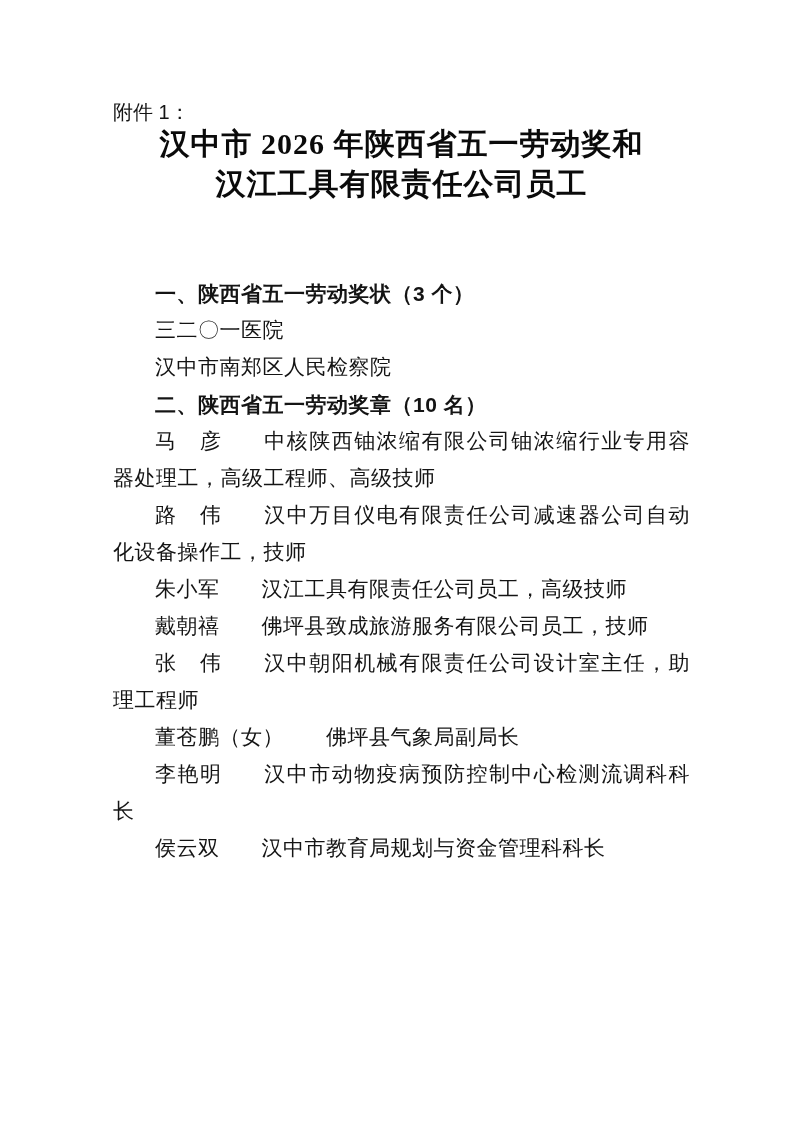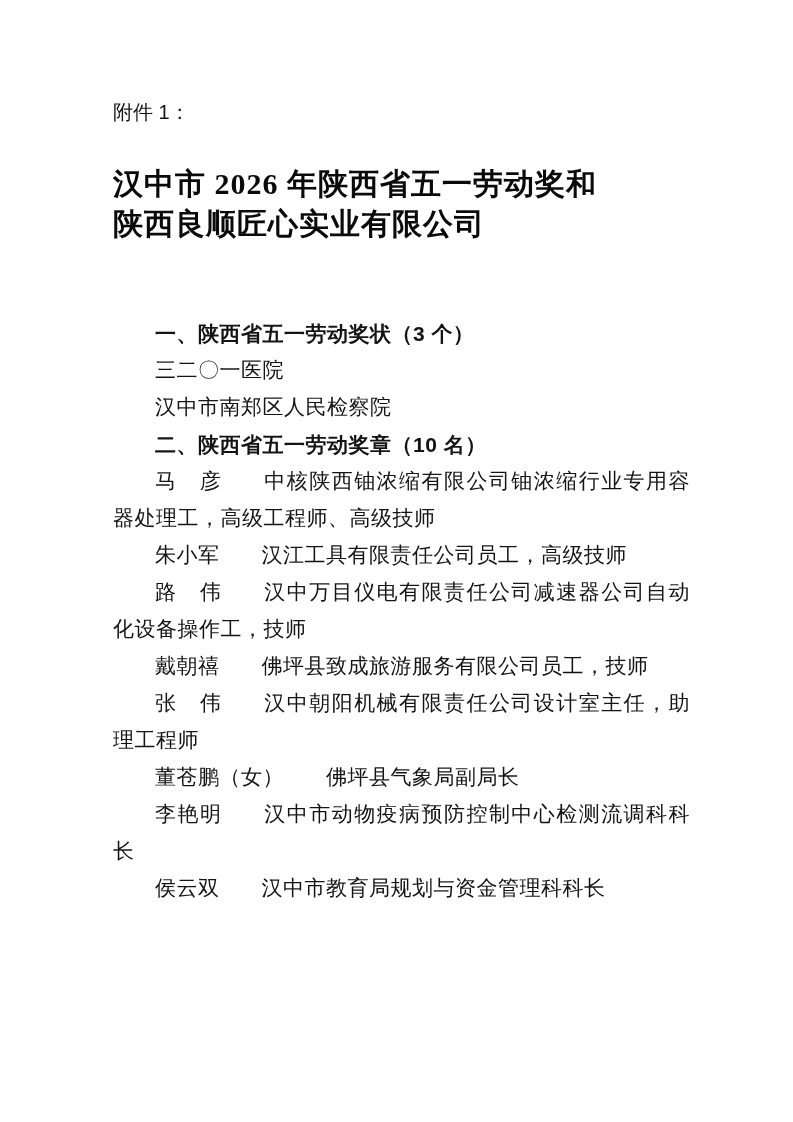--- a/index.html
+++ b/index.html
@@ -18,25 +18,25 @@
     overflow: hidden;
     color: #141414;
   }
   .attachment {
     font-family: "Liberation Sans", sans-serif;
     font-size: 20px;
     line-height: 24px;
     color: #141414;
   }
   .doc-title {
-    margin-top: 40px;
     font-family: "Liberation Serif", serif;
     font-weight: bold;
     font-size: 30px;
     line-height: 40px;
+    text-align: center;
     letter-spacing: 1px;
     color: #0a0a0a;
   }
   .doc-body {
     margin-top: 71px;
     font-family: "Liberation Serif", serif;
     font-size: 21px;
     line-height: 37px;
     text-align: justify;
     letter-spacing: 0.5px;
@@ -57,37 +57,37 @@
 </style>
 </head>
 <body>
 
 <div class="page">
 
   <div class="attachment">附件 1：</div>
 
   <div class="doc-title">
     <div>汉中市 2026 年陕西省五一劳动奖和</div>
-    <div>陕西良顺匠心实业有限公司</div>
+    <div>汉江工具有限责任公司员工</div>
   </div>
 
   <div class="doc-body">
 
     <p class="sec-heading">一、陕西省五一劳动奖状（3 个）</p>
 
     <p>三二〇一医院</p>
     <p>汉中市南郑区人民检察院</p>
 
     <p class="sec-heading">二、陕西省五一劳动奖章（10 名）</p>
 
     <p><span class="entry-name">马　彦</span><span>中核陕西铀浓缩有限公司铀浓缩行业专用容器处理工，高级工程师、高级技师</span></p>
 
+    <p><span class="entry-name">路　伟</span><span>汉中万目仪电有限责任公司减速器公司自动化设备操作工，技师</span></p>
+
     <p><span class="entry-name">朱小军</span><span>汉江工具有限责任公司员工，高级技师</span></p>
-
-    <p><span class="entry-name">路　伟</span><span>汉中万目仪电有限责任公司减速器公司自动化设备操作工，技师</span></p>
 
     <p><span class="entry-name">戴朝禧</span><span>佛坪县致成旅游服务有限公司员工，技师</span></p>
 
     <p><span class="entry-name">张　伟</span><span>汉中朝阳机械有限责任公司设计室主任，助理工程师</span></p>
 
     <p><span class="entry-name">董苍鹏（女）</span><span>佛坪县气象局副局长</span></p>
 
     <p><span class="entry-name">李艳明</span><span>汉中市动物疫病预防控制中心检测流调科科长</span></p>
 
 

